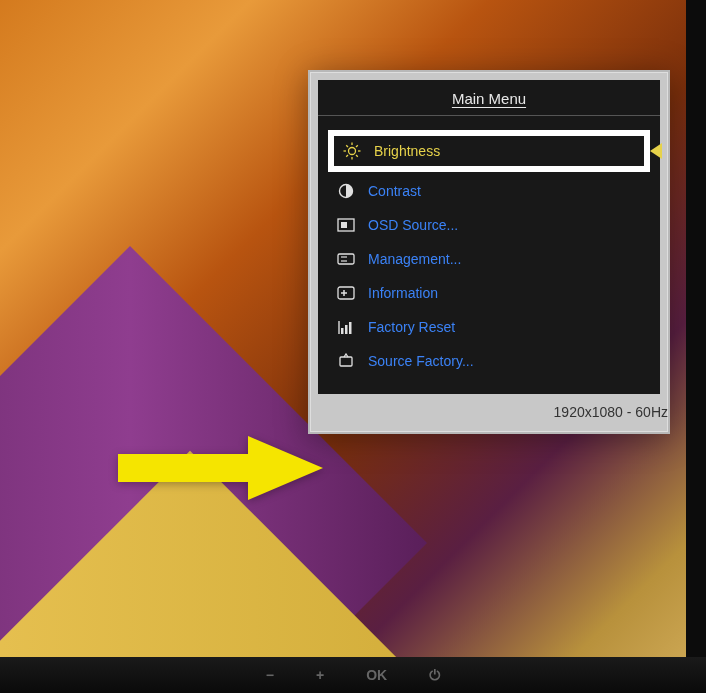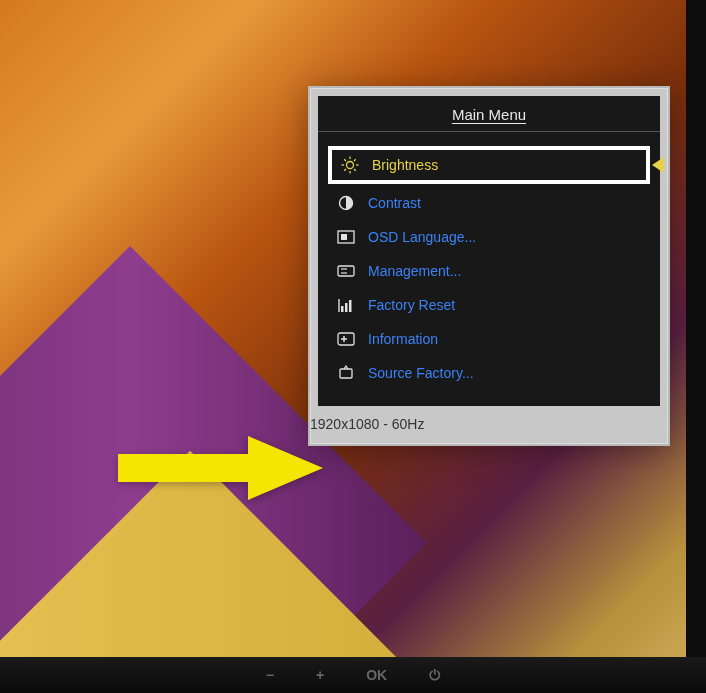--- a/index.html
+++ b/index.html
@@ -53,21 +53,21 @@
 .bezel-right {
   position: absolute;
   right: 0; top: 0; bottom: 0;
   width: 20px;
   background: #0c0c0c;
 }
 
 .osd {
   position: absolute;
   left: 308px;
-  top: 86px;
+  top: 70px;
   width: 362px;
   background: #c8c8c8;
   border: 2px solid #b8b8b8;
   box-shadow: 0 4px 30px rgba(0,0,0,0.35), inset 0 0 0 1px #dedede;
 }
 .osd-title {
   background: #181818;
   color: #e8e8e8;
   text-align: center;
   padding: 10px 0 8px;
@@ -86,21 +86,21 @@
   display: flex;
   align-items: center;
   gap: 12px;
   padding: 6px 8px;
   color: #3b82f6;
   font-size: 14px;
   margin-bottom: 4px;
   position: relative;
 }
 .osd-item.selected {
-  border: 4px solid #ffffff;
+  border: 6px solid #ffffff;
   color: #e6d24a;
 }
 .osd-item .icon {
   width: 20px;
   height: 18px;
   display: flex;
   align-items: center;
   justify-content: center;
   flex-shrink: 0;
 }
@@ -109,21 +109,21 @@
   position: absolute;
   right: -18px;
   top: 50%;
   transform: translateY(-50%);
   width: 0; height: 0;
   border-top: 8px solid transparent;
   border-bottom: 8px solid transparent;
   border-right: 12px solid #e6d24a;
 }
 .osd-footer {
-  text-align: left;
+  text-align: right;
   color: #333;
   font-size: 14px;
   padding: 10px 0 12px;
 }
 
 .big-arrow {
   position: absolute;
   left: 118px;
   top: 432px;
   width: 210px;
@@ -173,56 +173,56 @@
 
 
 
     <div class="osd-item">
       <span class="icon">
         <svg width="18" height="14" viewBox="0 0 18 14">
             <rect x="1" y="1" width="16" height="12" fill="none" stroke="#e0e0e0" stroke-width="1.3"></rect>
             <rect x="4" y="4" width="6" height="6" fill="#e0e0e0"></rect>
           </svg>
       </span>
-      <span>OSD Language...</span>
+      <span>OSD Source...</span>
     </div>
 
     <div class="osd-item">
       <span class="icon">
         <svg width="18" height="14" viewBox="0 0 18 14">
             <rect x="1" y="2" width="16" height="10" rx="1.5" fill="none" stroke="#e0e0e0" stroke-width="1.3"></rect>
             <line x1="4" y1="5" x2="10" y2="5" stroke="#e0e0e0" stroke-width="1.2"></line>
             <line x1="4" y1="9" x2="10" y2="9" stroke="#e0e0e0" stroke-width="1.2"></line>
           </svg>
       </span>
       <span>Management...</span>
     </div>
 
+
+    <div class="osd-item">
+      <span class="icon">
+        <svg width="18" height="14" viewBox="0 0 18 14">
+            <rect x="1" y="1" width="16" height="12" rx="2" fill="none" stroke="#e0e0e0" stroke-width="1.3"></rect>
+            <line x1="7" y1="4" x2="7" y2="10" stroke="#e0e0e0" stroke-width="1.5"></line>
+            <line x1="4" y1="7" x2="10" y2="7" stroke="#e0e0e0" stroke-width="1.5"></line>
+          </svg>
+      </span>
+      <span>Information</span>
+    </div>
 
     <div class="osd-item">
       <span class="icon">
         <svg width="18" height="16" viewBox="0 0 18 16">
             <line x1="2" y1="2" x2="2" y2="15" stroke="#e0e0e0" stroke-width="1.4"></line>
             <rect x="4" y="9" width="2.5" height="6" fill="#e0e0e0"></rect>
             <rect x="8" y="6" width="2.5" height="9" fill="#e0e0e0"></rect>
             <rect x="12" y="3" width="2.5" height="12" fill="#e0e0e0"></rect>
           </svg>
       </span>
       <span>Factory Reset</span>
-    </div>
-
-    <div class="osd-item">
-      <span class="icon">
-        <svg width="18" height="14" viewBox="0 0 18 14">
-            <rect x="1" y="1" width="16" height="12" rx="2" fill="none" stroke="#e0e0e0" stroke-width="1.3"></rect>
-            <line x1="7" y1="4" x2="7" y2="10" stroke="#e0e0e0" stroke-width="1.5"></line>
-            <line x1="4" y1="7" x2="10" y2="7" stroke="#e0e0e0" stroke-width="1.5"></line>
-          </svg>
-      </span>
-      <span>Information</span>
     </div>
 
     <div class="osd-item">
       <span class="icon">
         <svg width="18" height="16" viewBox="0 0 18 16">
             <rect x="3" y="4" width="12" height="9" rx="1" fill="none" stroke="#e0e0e0" stroke-width="1.3"></rect>
             <path d="M7 4 L9 1 L11 4" fill="none" stroke="#e0e0e0" stroke-width="1.3"></path>
           </svg>
       </span>
       <span>Source Factory...</span>

